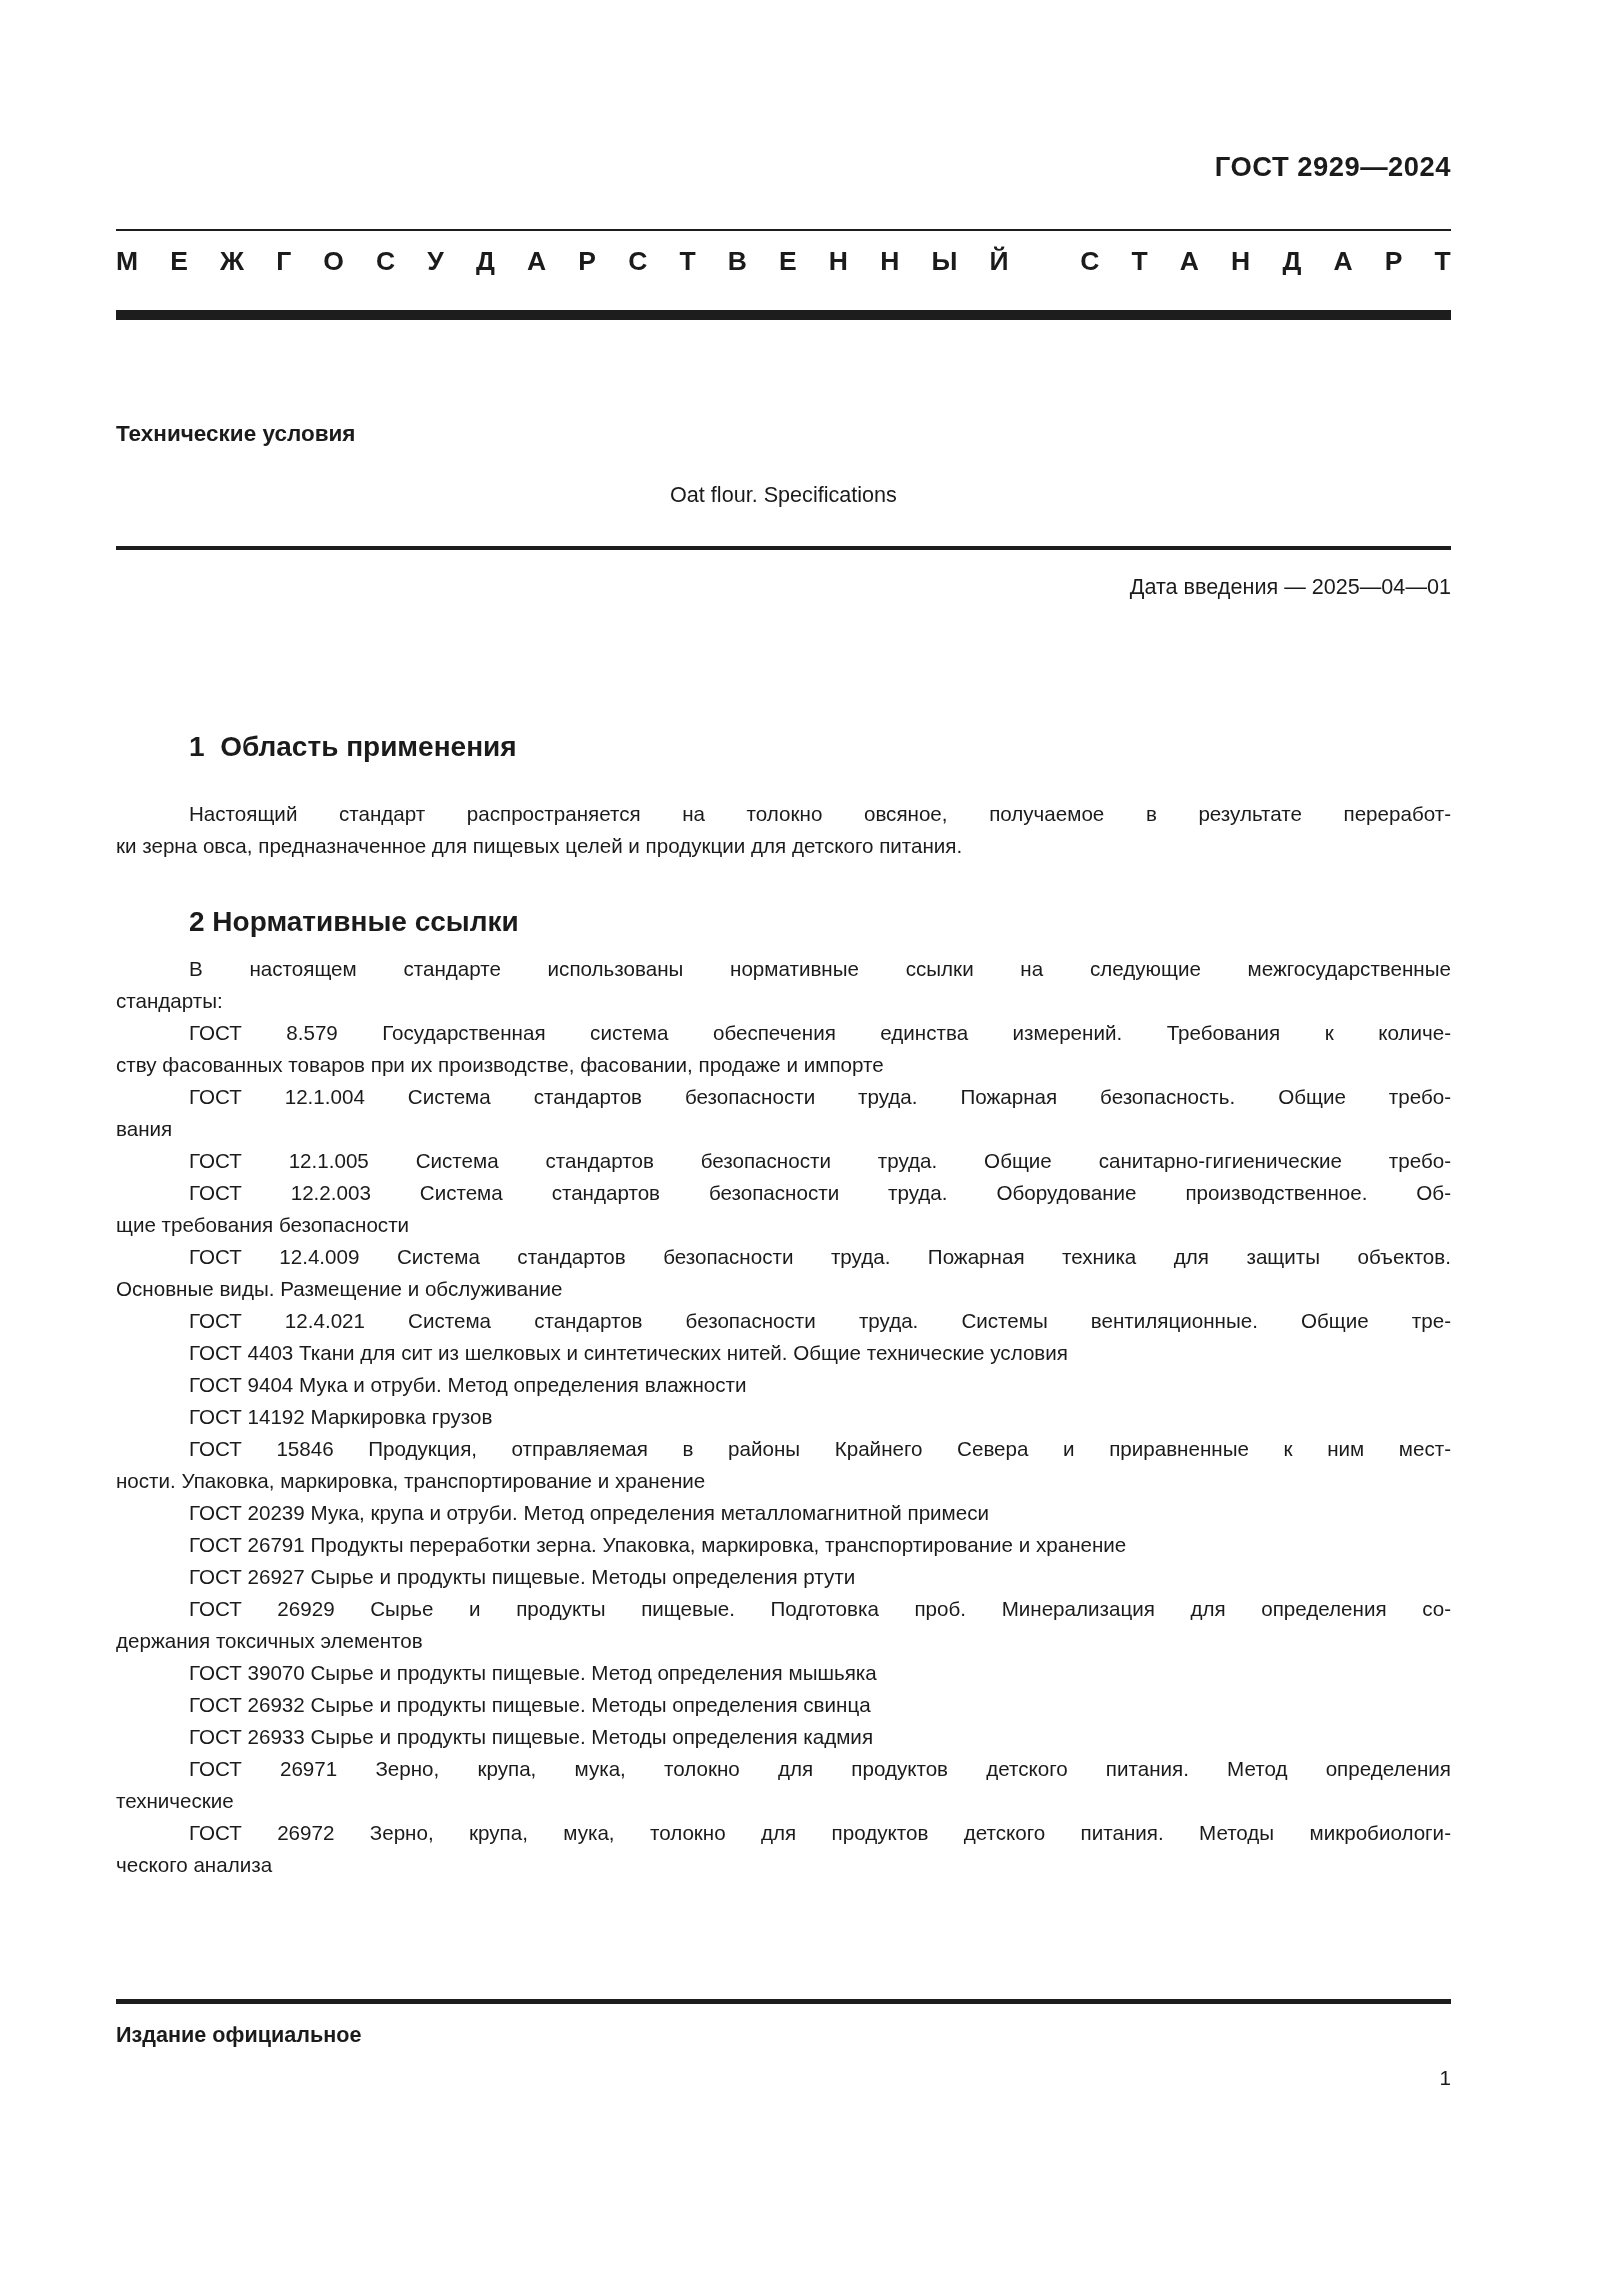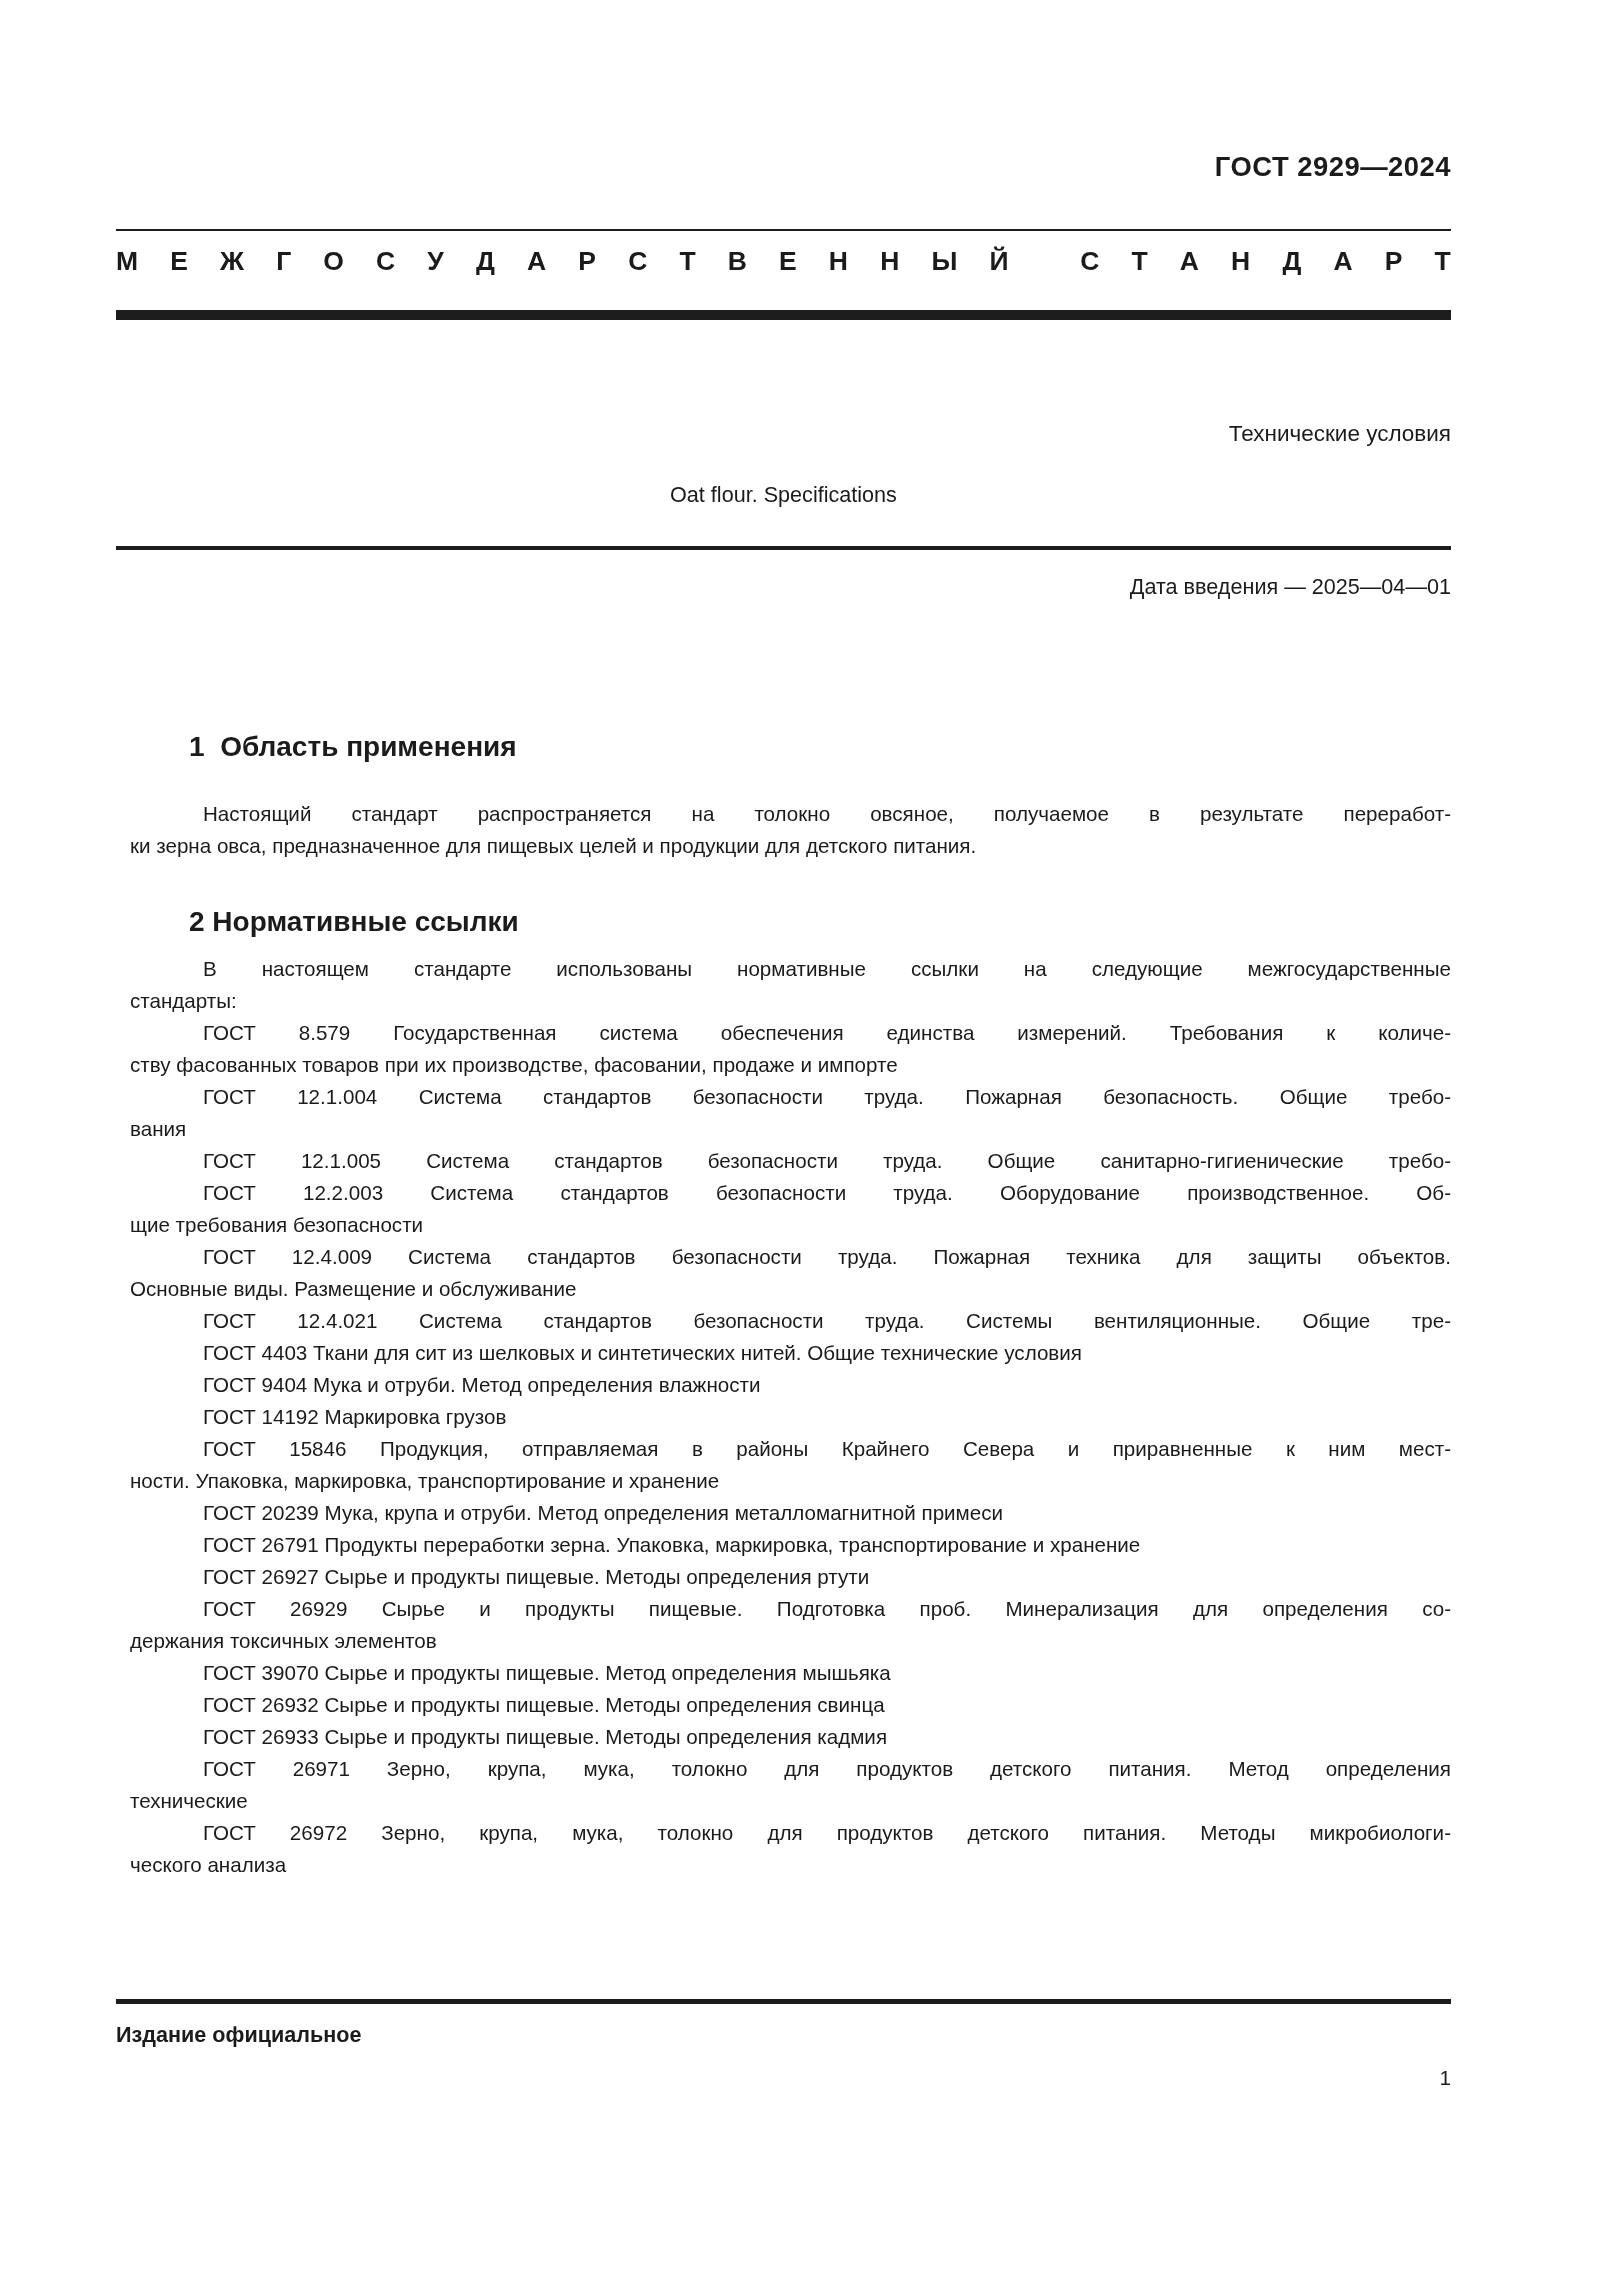--- a/index.html
+++ b/index.html
@@ -51,23 +51,23 @@
 
   .title-main {
     top: 355px;
     text-align: center;
     font-size: 26.5px;
     font-weight: bold;
     letter-spacing: 0.5px;
   }
   .title-sub {
     top: 421px;
-    text-align: right;
+    text-align: left;
     font-size: 22.5px;
-    font-weight: normal;
+    font-weight: bold;
   }
   .title-en {
     top: 482px;
     text-align: center;
     font-size: 21.6px;
     font-weight: normal;
   }
   .effective-date {
     top: 574px;
     text-align: right;
@@ -82,21 +82,21 @@
     font-weight: bold;
     white-space: pre;
   }
   .sec1-heading { top: 731px; }
   .sec2-heading { top: 906px; }
 
   .lines { font-size: 20.6px; line-height: 32px; }
   .sec1-lines { top: 798px; }
   .sec2-lines { top: 953px; }
 
-  .text-line { text-align: left; margin-left: 14px; }
+  .text-line { text-align: left; }
   .text-line.indent { text-indent: 73px; }
   .text-line.justify {
     text-align: justify;
     text-align-last: justify;
   }
 
   .edition-note {
     top: 2022px;
     font-size: 21.6px;
     font-weight: bold;

